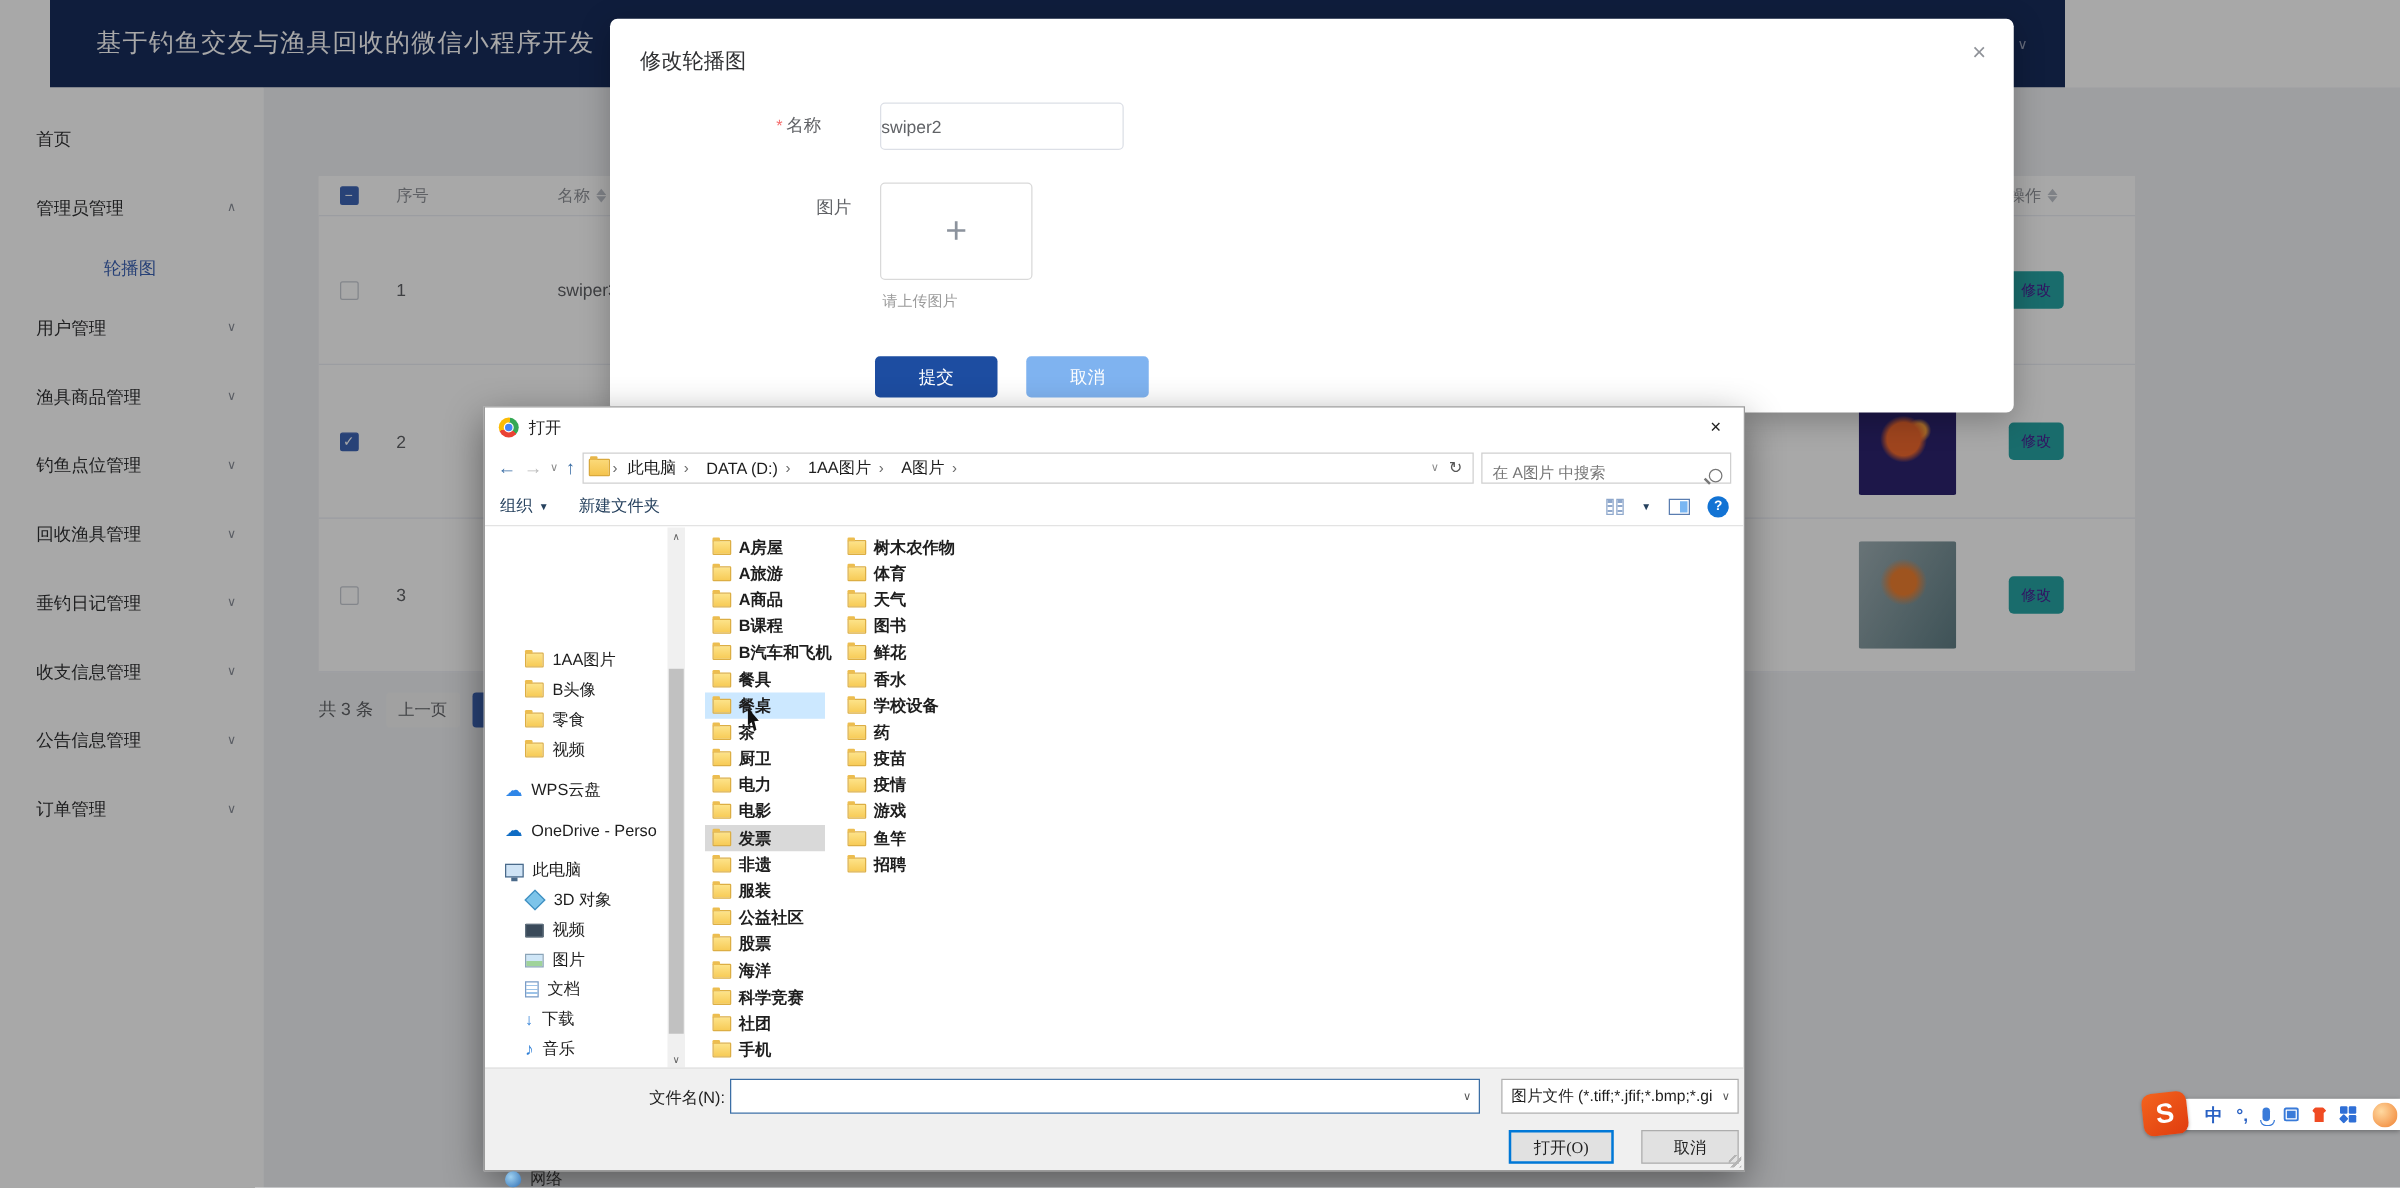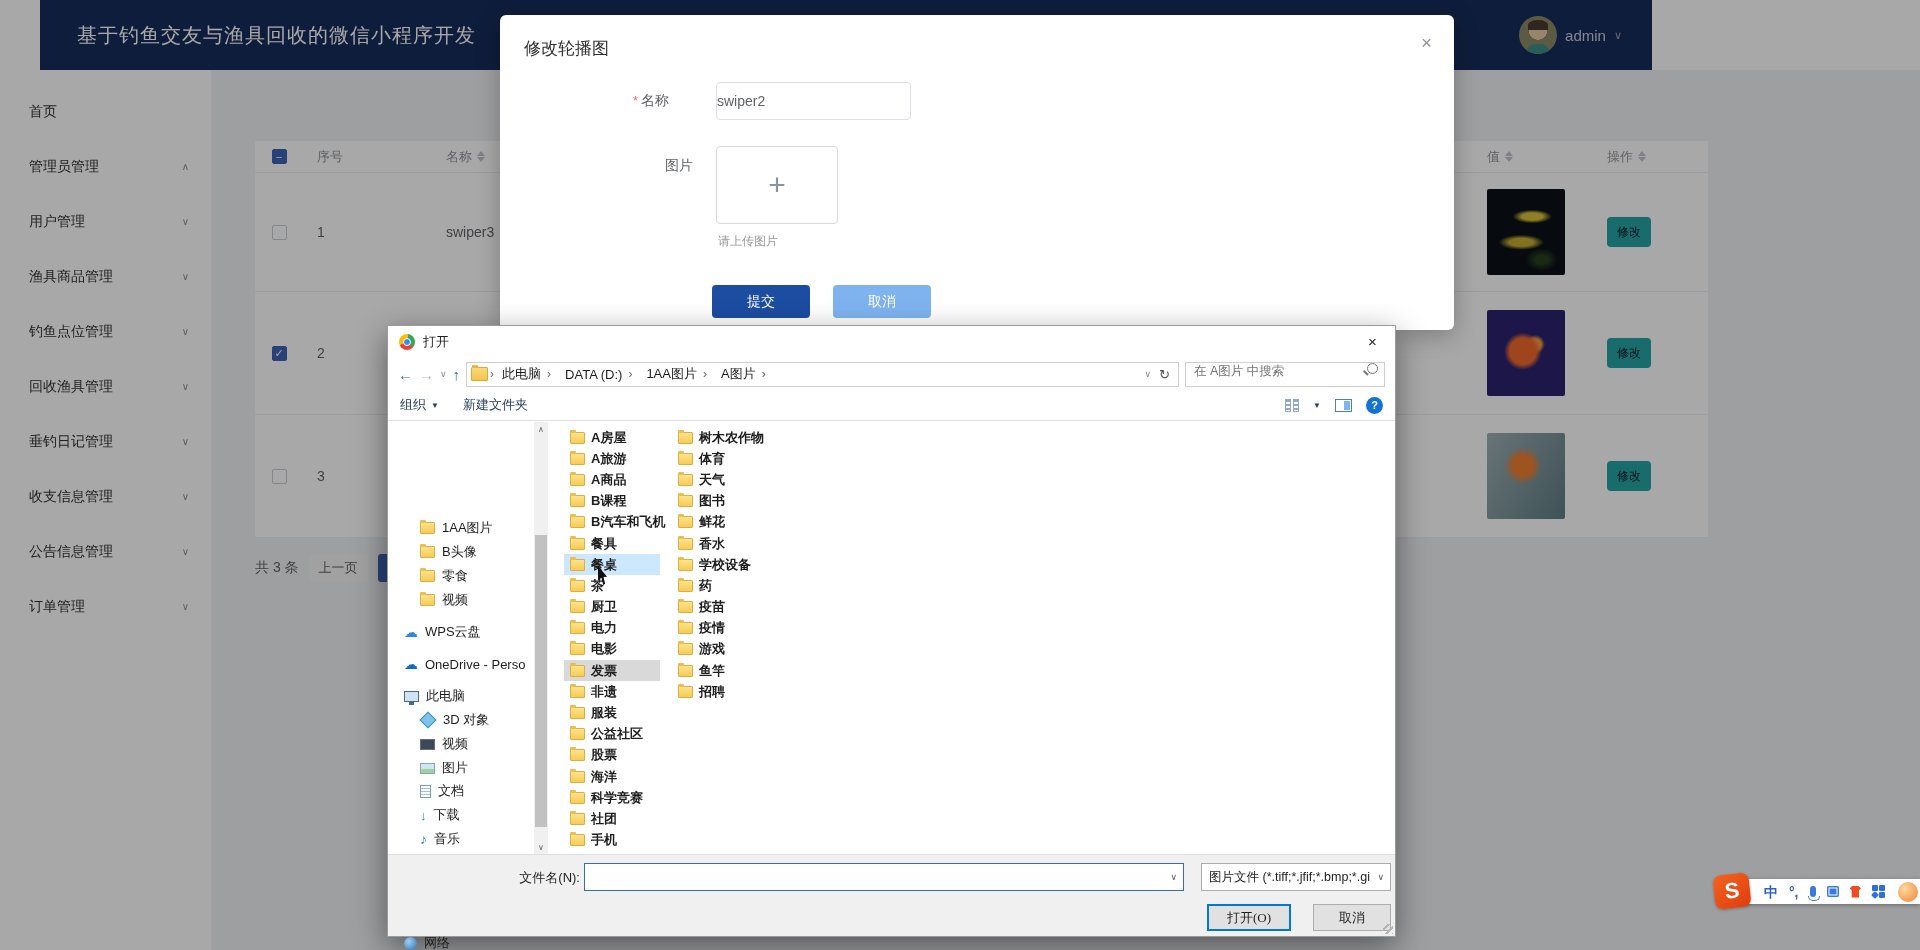--- a/index.html
+++ b/index.html
@@ -38,31 +38,31 @@
   .sort{display:inline-flex;flex-direction:column;margin-left:5px;gap:1px;}
   .sort i{width:0;height:0;border-left:4px solid transparent;border-right:4px solid transparent;display:block;}
   .sort i.up{border-bottom:5px solid #c0c4cc;}
   .sort i.dn{border-top:5px solid #c0c4cc;}
   .cb{width:15px;height:15px;border:1px solid #c7cbd3;border-radius:2px;background:#fff;display:flex;align-items:center;justify-content:center;font-size:11px;color:#fff;box-sizing:border-box;}
   .cb.indet,.cb.checked{background:#3e64b5;border-color:#3e64b5;}
   .fish{width:78px;height:86px;border-radius:2px;}
   .fish1{background:radial-gradient(26px 9px at 58% 32%,#d8c23c 40%,rgba(216,194,60,0) 75%),radial-gradient(30px 10px at 44% 62%,#c4ad32 40%,rgba(196,173,50,0) 75%),radial-gradient(20px 14px at 70% 82%,#27401e 30%,rgba(39,64,30,0) 80%),#0c1217;}
   .fish2{background:radial-gradient(circle 24px at 46% 48%,#f2692e 55%,rgba(242,105,46,0) 78%),radial-gradient(circle 12px at 62% 40%,#f9a03f 45%,rgba(249,160,63,0) 80%),#2c2470;}
   .fish3{background:radial-gradient(circle 22px at 46% 38%,#f08030 45%,rgba(240,128,48,0) 85%),linear-gradient(120deg,#9fb0b5,#5f7d84);}
-  .btn-teal{width:44px;height:30px;background:#27a5a5;color:#0f172a;font-size:12px;border:none;border-radius:4px;cursor:pointer;}
+  .btn-teal{width:44px;height:30px;background:#27a5a5;color:#4c1d95;font-size:12px;border:none;border-radius:4px;cursor:pointer;}
 
   .pagination{position:absolute;left:255px;top:553px;height:30px;display:flex;align-items:center;gap:10px;z-index:2;font-size:14px;color:#606266;}
   .pg-prev{height:28px;padding:0 10px;background:#f4f4f5;color:#606266;border:none;border-radius:3px;font-size:13px;cursor:pointer;}
   .pg-page{width:30px;height:28px;background:#3e64b5;color:#fff;border:none;border-radius:3px;font-size:13px;cursor:pointer;}
 
   
   .overlay{position:absolute;inset:0;background:rgba(0,0,0,0.34);z-index:10;}
 
   
-  .modal{position:absolute;left:500px;top:15px;width:954px;height:315px;background:#fff;border-radius:6px;
+  .modal{position:absolute;left:488px;top:15px;width:1123px;height:315px;background:#fff;border-radius:6px;
          box-shadow:0 6px 24px rgba(0,0,0,.25);z-index:20;}
   .modal-title{position:absolute;left:24px;top:22px;font-size:17px;color:#303133;}
   .modal-close{position:absolute;right:22px;top:18px;font-size:19px;color:#909399;cursor:pointer;line-height:1;}
   .m-label{position:absolute;font-size:14px;color:#606266;}
   .req{color:#f56c6c;margin-right:3px;font-size:13px;}
   .m-input{position:absolute;left:216px;top:67px;width:195px;height:38px;border:1px solid #dcdfe6;border-radius:4px;
            box-sizing:border-box;padding:0 0;font-size:14px;color:#606266;outline:none;font-family:inherit;}
   .m-upload{position:absolute;left:216px;top:131px;width:122px;height:78px;border:1px solid #d9d9d9;border-radius:4px;
             display:flex;align-items:center;justify-content:center;color:#8c939d;font-size:30px;font-weight:300;cursor:pointer;box-sizing:border-box;background:#fff;}
   .m-hint{position:absolute;left:218px;top:218px;font-size:12px;color:#999;}
@@ -82,21 +82,21 @@
   .nav-arrow{font-size:15px;color:#3b6ea5;cursor:pointer;line-height:1;}
   .nav-arrow.dis{color:#b9b9b9;}
   .nav-arrow.small{font-size:9px;color:#8a8a8a;}
   .crumb-bar{flex:1;height:25px;border:1px solid #cfcfcf;display:flex;align-items:center;padding:0 4px;gap:2px;box-sizing:border-box;}
   .crumb{display:flex;align-items:center;gap:6px;padding:0 6px;font-size:13px;color:#1e1e1e;cursor:pointer;}
   .crumb-sep{color:#6b6b6b;font-size:12px;}
   .mini-folder{width:15px;height:12px;background:linear-gradient(#fbd978,#f4c44e);border:1px solid #d9a93c;border-radius:1px;position:relative;}
   .mini-folder::before{content:"";position:absolute;left:0;top:-3px;width:6px;height:3px;background:#e7b64a;border-radius:1px 1px 0 0;}
   .crumb-tail{margin-left:auto;display:flex;align-items:center;gap:8px;padding-right:4px;}
   .refresh-ico{font-size:13px;color:#555;cursor:pointer;}
-  .search-box{width:200px;height:25px;border:1px solid #cfcfcf;display:flex;align-items:flex-start;box-sizing:border-box;padding:0 6px;gap:6px;}
+  .search-box{width:200px;height:25px;border:1px solid #cfcfcf;display:flex;align-items:flex-end;box-sizing:border-box;padding:0 6px;gap:6px;}
   .search-box input{flex:1;border:none;outline:none;font-size:12.5px;color:#444;font-family:inherit;background:transparent;min-width:0;}
   .mag{width:9px;height:9px;border:1.6px solid #777;border-radius:50%;position:relative;flex:none;}
   .mag::after{content:"";position:absolute;left:-5px;top:8px;width:6px;height:1.6px;background:#777;transform:rotate(45deg);}
   .tool-row{position:absolute;left:0;top:64px;right:0;height:31px;display:flex;align-items:center;padding:0 12px;gap:24px;box-sizing:border-box;border-bottom:1px solid #e3e3e3;}
   .tool-link{display:flex;align-items:center;gap:5px;color:#26415e;font-size:13px;cursor:pointer;}
   .tool-caret{font-size:8px;color:#26415e;}
   .tool-right{margin-left:auto;display:flex;align-items:center;gap:14px;}
   .view-ico{width:14px;height:13px;display:grid;grid-template-columns:6px 6px;gap:2px;}
   .view-ico i{background:repeating-linear-gradient(#8fa8cc 0 2px,#fff 2px 4px);border:1px solid #8fa8cc;}
   .pane-ico{width:17px;height:13px;border:1px solid #5a7db0;box-sizing:border-box;position:relative;background:#fff;}
@@ -189,20 +189,23 @@
 
   <div class="sidebar">
     <div class="side-item">
         <span>首页</span>
         <span class="chev"></span>
       </div>
     <div class="side-item">
         <span>管理员管理</span>
         <span class="chev">∧</span>
       </div>
+    <div class="side-item child active">
+        <span>轮播图</span>
+      </div>
     <div class="side-item">
         <span>用户管理</span>
         <span class="chev">∨</span>
       </div>
     <div class="side-item">
         <span>渔具商品管理</span>
         <span class="chev">∨</span>
       </div>
     <div class="side-item">
         <span>钓鱼点位管理</span>

